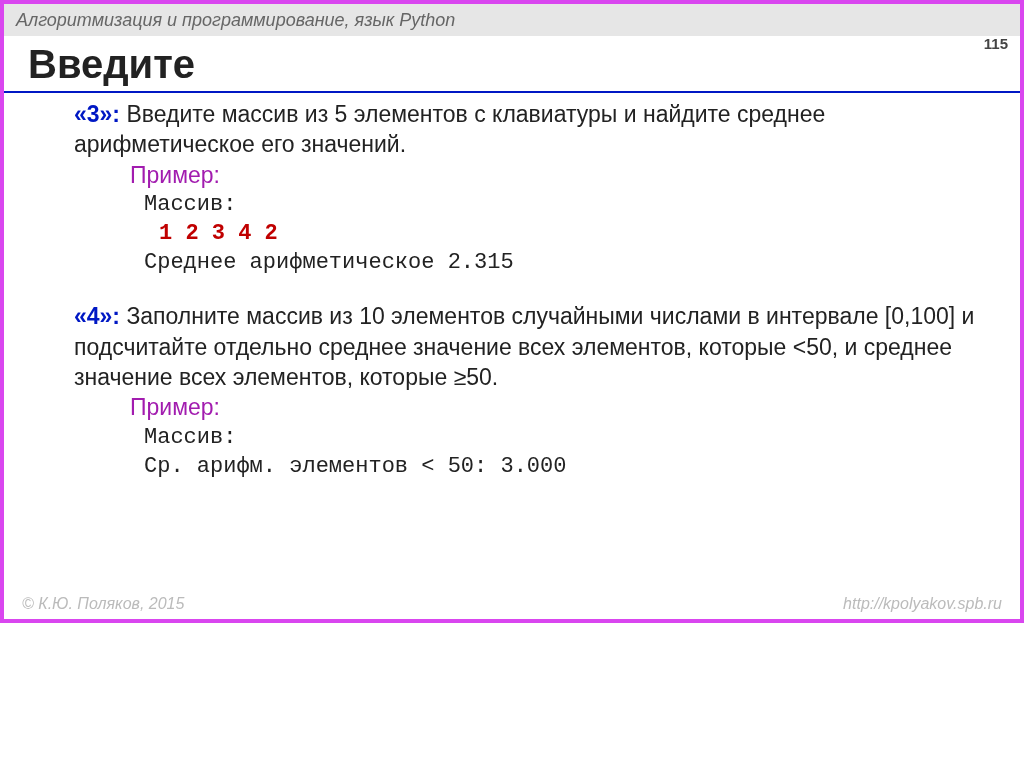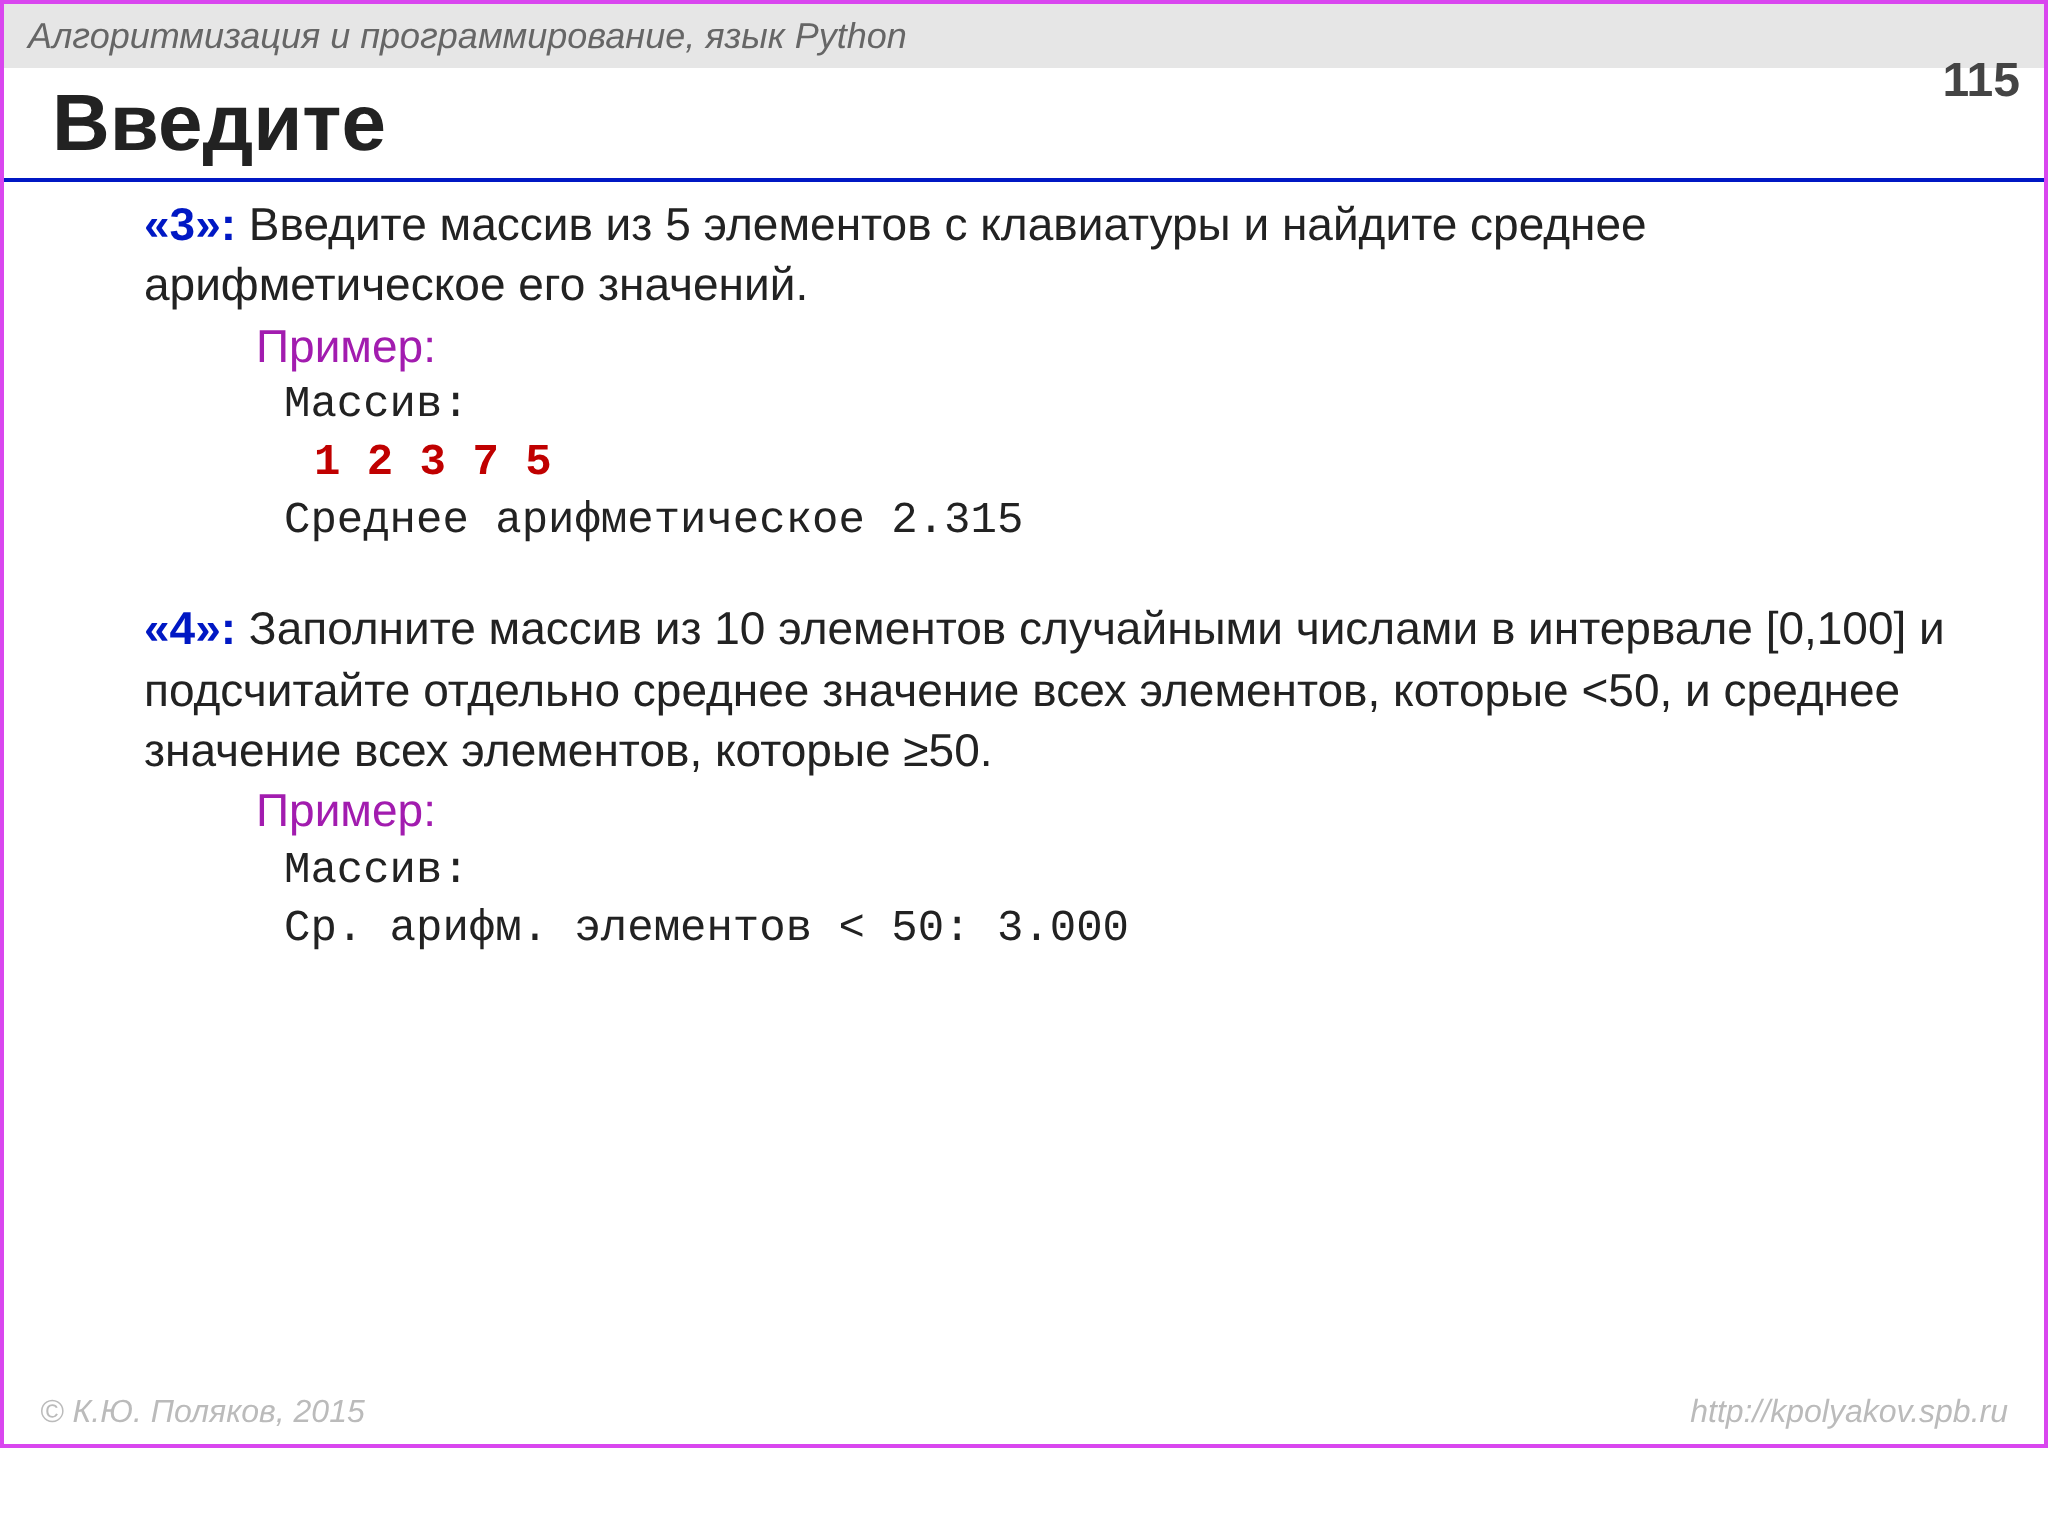--- a/index.html
+++ b/index.html
@@ -1,29 +1,29 @@
 <!DOCTYPE html>
 <html><head>
 <meta charset="utf-8">
 <style>
   * { margin: 0; padding: 0; box-sizing: border-box; }
   html, body { width: 1024px; height: 767px; font-family: Arial, Helvetica, sans-serif; background: #fff; }
-  .slide { width: 1024px; height: 724px; background: #fff; position: relative; border: 2px solid #d946ef; }
+  .slide { width: 1024px; height: 623px; background: #fff; position: relative; border: 4px solid #d946ef; }
   .header-bar {
     background: #e6e6e6;
     height: 32px;
     display: flex;
     align-items: center;
     justify-content: space-between;
     padding: 0 12px;
     font-style: italic;
     color: #666;
     font-size: 18px;
   }
-  .header-bar .page-num { font-weight: bold; color: #444; font-style: normal; font-size: 24px; margin-top: 46px; }
+  .header-bar .page-num { font-weight: bold; color: #444; font-style: normal; font-size: 15px; margin-top: 46px; }
   .title {
     font-size: 40px;
     font-weight: bold;
     color: #222;
     padding: 6px 24px 4px 24px;
   }
   .hr {
     border: none;
     border-top: 2.5px solid #0018c4;
     margin: 0;
@@ -66,21 +66,21 @@
   <div class="title">Введите</div>
   <hr class="hr">
 
   <div class="content">
 
     <div>
       <span class="blue-bold">«3»:</span><span> Введите массив из 5 элементов с клавиатуры и найдите среднее арифметическое его значений.</span>
     </div>
     <div class="indent1 blue-bold" style="font-weight:normal;"><span class="blue" style="font-weight:400;">Пример:</span></div>
     <div class="code">Массив:</div>
-    <div class="code-red">1 2 3 7 5</div>
+    <div class="code-red">1 2 3 4 2</div>
     <div class="code">Среднее арифметическое 2.315</div>
 
     <div class="mt">
       <span class="blue-bold">«4»:</span><span> Заполните массив из 10 элементов случайными числами в интервале [0,100] и подсчитайте отдельно среднее значение всех элементов, которые &lt;50, и среднее значение всех элементов, которые ≥50.</span>
     </div>
     <div class="indent1"><span class="blue">Пример:</span></div>
     <div class="code">Массив:</div>
     <div class="code">Ср. арифм. элементов &lt; 50: 3.000</div>
 
   </div>

